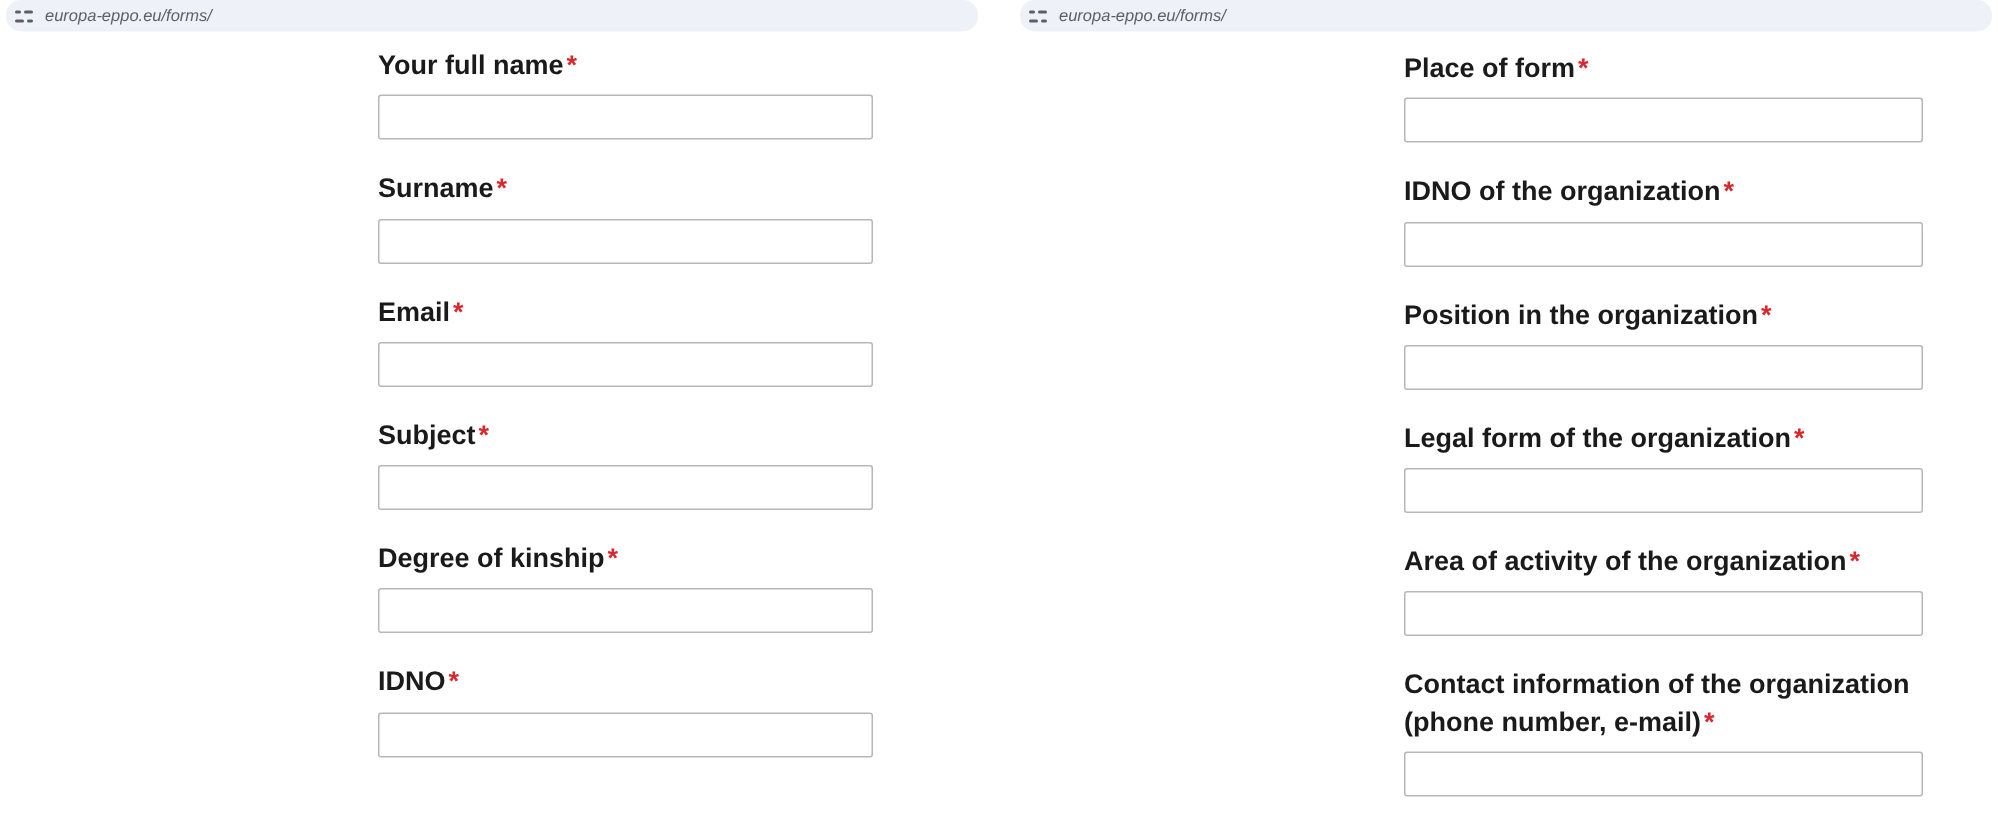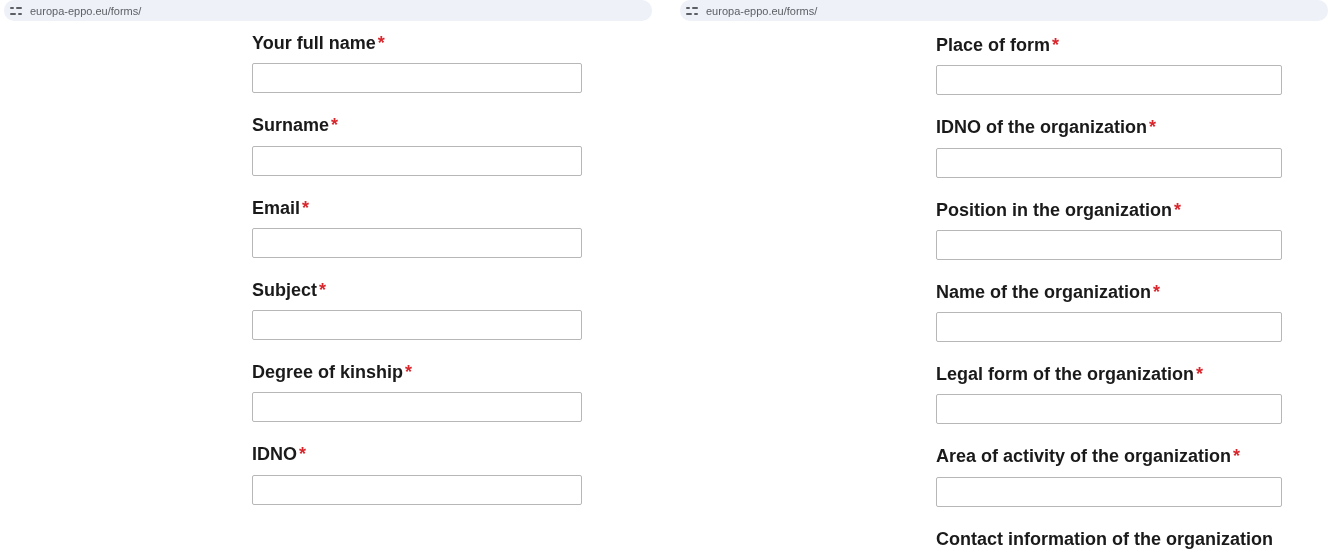--- a/index.html
+++ b/index.html
@@ -23,20 +23,21 @@
   .addr-bar {
     height: 21px;
     background: #eef1f8;
     border-radius: 10px;
     display: flex;
     align-items: center;
     padding: 0 6px;
     margin: 0 4px 0 4px;
     font-size: 11px;
     color: #5c5f63;
+    font-style: italic;
   }
   .addr-icon {
     width: 12px;
     height: 10px;
     margin-right: 8px;
     display: inline-block;
     position: relative;
   }
   .addr-icon::before, .addr-icon::after {
     content: "";
@@ -154,24 +155,20 @@
       </div>
       <div class="field">
         <label class="label"><span>IDNO of the organization</span><span class="req">*</span></label>
         <input class="textbox" type="text" style="">
       </div>
       <div class="field">
         <label class="label"><span>Position in the organization</span><span class="req">*</span></label>
         <input class="textbox" type="text" style="">
       </div>
       <div class="field">
-        <label class="label"><span>Name of the organization</span><span class="req">*</span></label>
-        <input class="textbox" type="text" style="">
-      </div>
-      <div class="field">
         <label class="label"><span>Legal form of the organization</span><span class="req">*</span></label>
         <input class="textbox" type="text" style="">
       </div>
       <div class="field">
         <label class="label"><span>Area of activity of the organization</span><span class="req">*</span></label>
         <input class="textbox" type="text" style="">
       </div>
       <div class="field">
         <label class="label"><span>Contact information of the organization (phone number, e-mail)</span><span class="req">*</span></label>
         <input class="textbox" type="text" style="">

